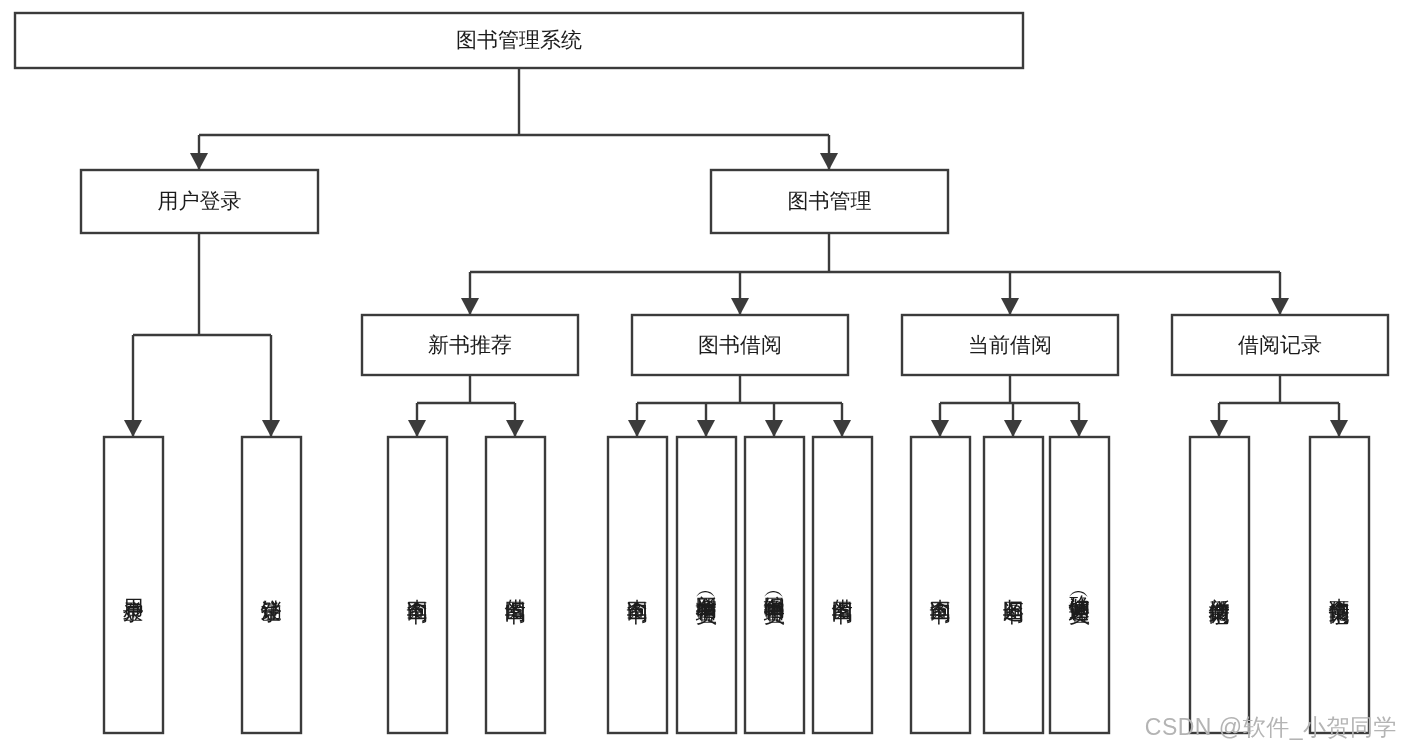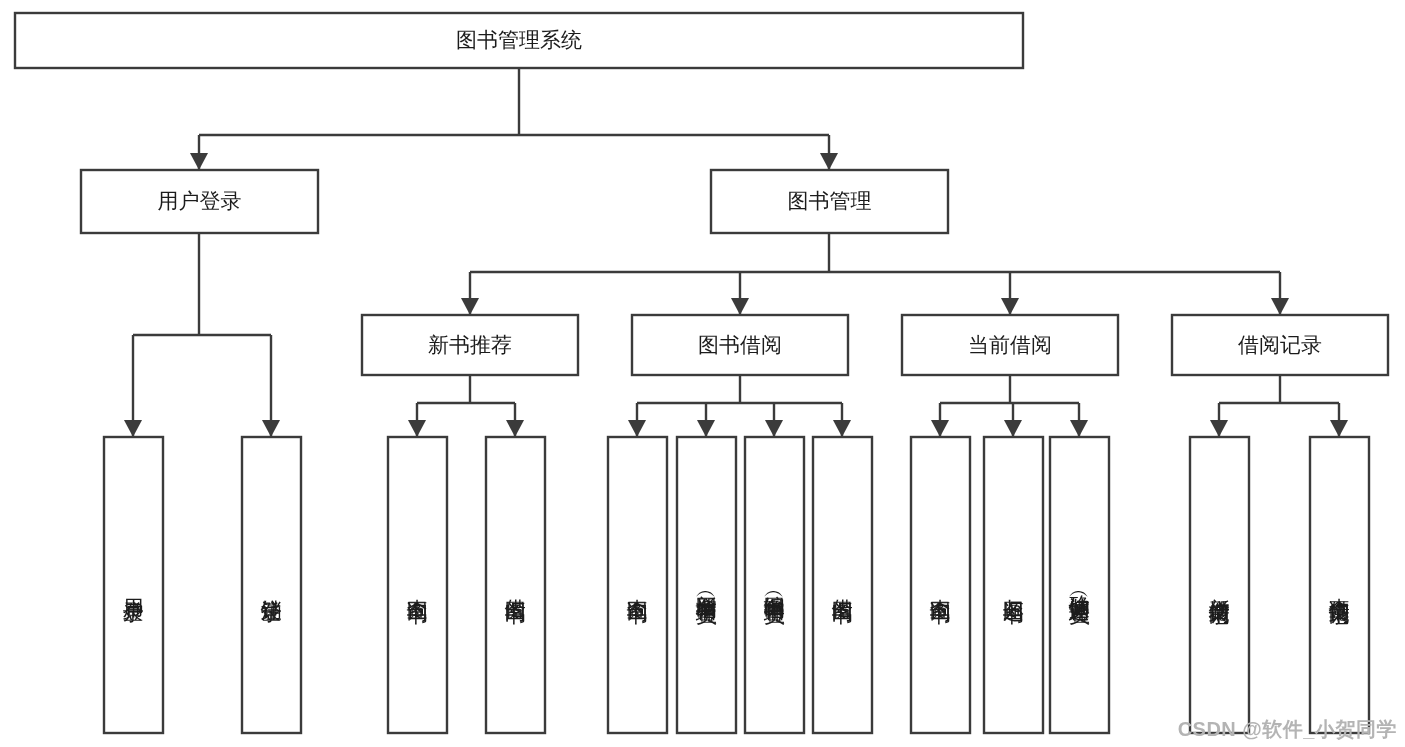--- a/index.html
+++ b/index.html
@@ -65,25 +65,24 @@
     justify-content: center;
     text-align: center;
     pointer-events: none;
     overflow: hidden;
   }
   .watermark {
     position: absolute;
     right: 8px;
     bottom: 4px;
     font-family: "Liberation Sans", "DejaVu Sans", sans-serif;
-    font-size: 20px;
+    font-size: 23px;
     color: #b4b4b4;
     letter-spacing: 0.5px;
     white-space: nowrap;
-    font-weight: bold;
   }
 </style>
 </head>
 <body>
 
 <div id="diagram-root">
   <svg id="diagram-canvas" viewBox="0 0 1405 747">
     <g id="connectors-layer">
         <g>
           <line x1="519" y1="68" x2="519" y2="135" class="connector-line"></line>

